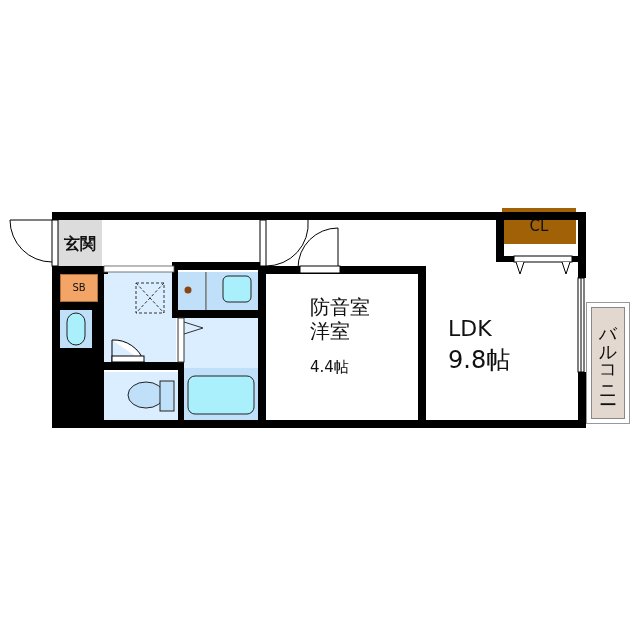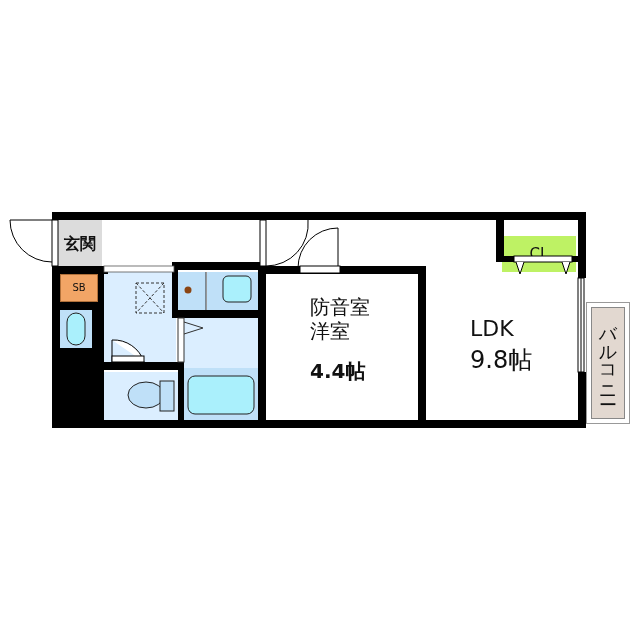--- a/index.html
+++ b/index.html
@@ -20,21 +20,21 @@
 <div class="abs" style="left:176px;top:272px;width:30px;height:40px;background:#bfe0f8;"></div>
 <div class="abs" style="left:207px;top:272px;width:52px;height:40px;background:#bfe0f8;"></div>
 <div class="abs" style="left:184px;top:318px;width:76px;height:50px;background:#dbeeff;"></div>
 <div class="abs" style="left:184px;top:368px;width:76px;height:52px;background:#bfe0f8;"></div>
 <div class="abs" style="left:104px;top:372px;width:76px;height:48px;background:#dbeeff;"></div>
 
 <div class="abs" style="left:60px;top:274px;width:38px;height:28px;background:#f2a566;border:1px solid #b0703a;">
   <span class="room-label" style="left:0;right:0;top:7px;font-size:10px;">SB</span>
 </div>
 
-<div class="abs" style="left:502px;top:236px;width:74px;height:36px;background:#bef264;">
+<div class="abs" style="left:502px;top:208px;width:74px;height:36px;background:#a16207;">
   <span class="room-label" style="left:0;right:0;top:9px;font-size:15px;">CL</span>
 </div>
 
 <div class="abs" style="left:586px;top:302px;width:44px;height:122px;background:#fff;border:1px solid #999;">
   <div class="abs" style="left:4px;top:4px;width:34px;height:112px;background:#e2d8d0;border:1px solid #888;"></div>
   <span class="room-label" style="left:8px;top:10px;width:24px;font-size:18px;line-height:21px;writing-mode:vertical-rl;">バルコニー</span>
 </div>
 
 <div class="wall" style="left:52px;top:212px;width:534px;height:8px;"></div>
 <div class="wall" style="left:52px;top:420px;width:534px;height:8px;"></div>
@@ -97,19 +97,19 @@
 
   <rect x="578" y="278" width="6" height="94" fill="#fff" stroke="#000"></rect>
   <line x1="581" y1="278" x2="581" y2="372" stroke="#000"></line>
 </svg>
 
 <span class="room-label" style="left:60px;top:234px;width:40px;font-size:16px;font-weight:bold;">玄関</span>
 
 <div class="abs" style="left:266px;top:274px;width:152px;height:146px;">
   <span class="room-label" style="left:44px;top:20px;font-size:20px;">防音室</span>
   <span class="room-label" style="left:44px;top:44px;font-size:20px;">洋室</span>
-  <span class="room-label" style="left:44px;top:84px;font-size:20px;font-weight:bold;">4.4帖</span>
+  <span class="room-label" style="left:44px;top:84px;font-size:15px;">4.4帖</span>
 </div>
 
-<div class="abs" style="left:426px;top:262px;width:152px;height:158px;">
+<div class="abs" style="left:404px;top:262px;width:152px;height:158px;">
   <span class="room-label" style="left:44px;top:54px;font-size:22px;">LDK</span>
   <span class="room-label" style="left:44px;top:82px;font-size:24px;">9.8帖</span>
 </div>
 
 </body></html>

